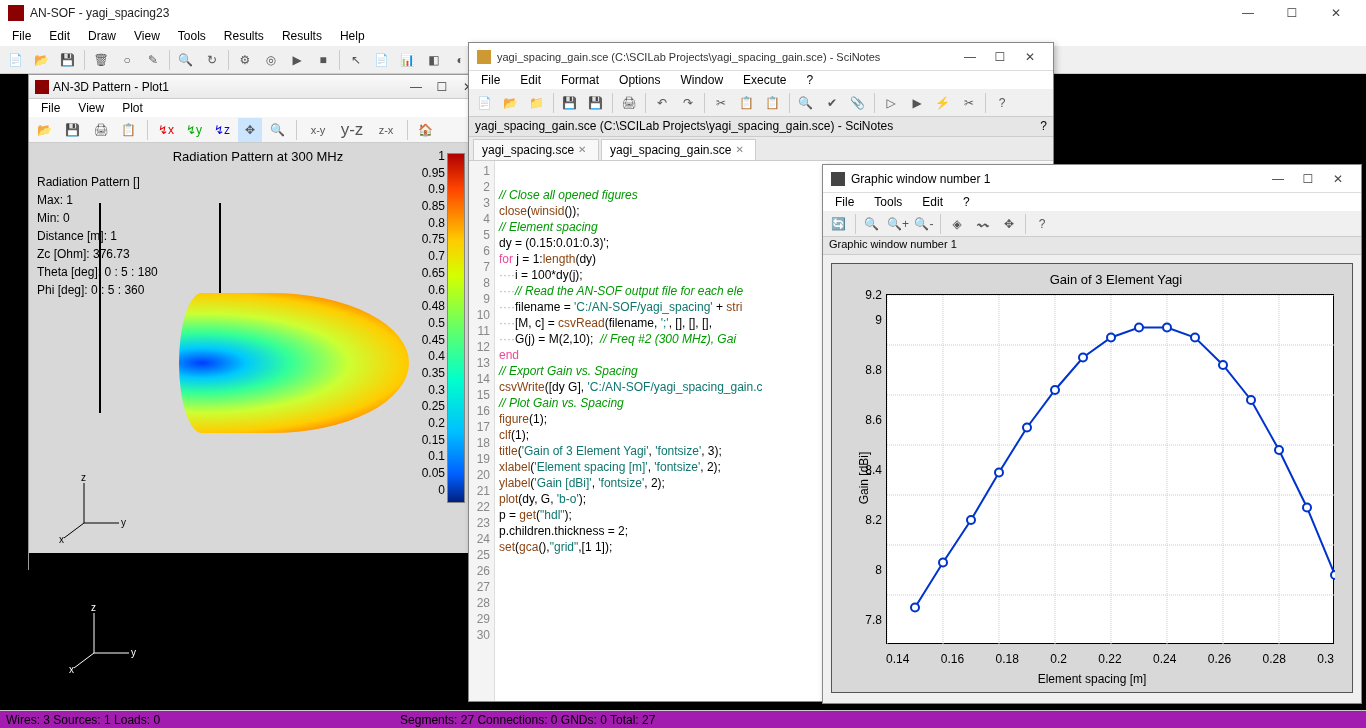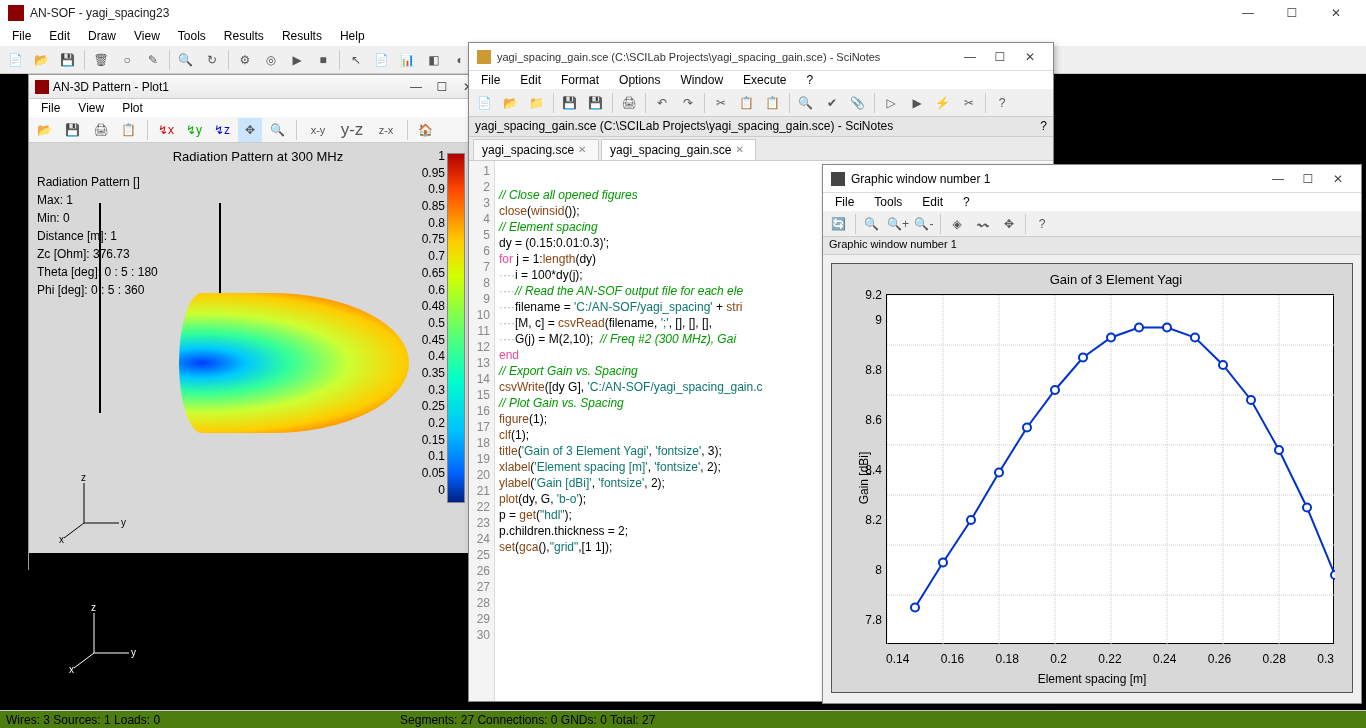--- a/index.html
+++ b/index.html
@@ -11,21 +11,21 @@
 .main-titlebar .icon { width: 16px; height: 16px; background: #8b0000; margin-right: 6px; }
 .main-title { flex: 1; color: #222; }
 .win-btns { display: flex; gap: 0; }
 .win-btn { width: 44px; height: 26px; display: flex; align-items: center; justify-content: center; color: #444; }
 .main-menubar { height: 20px; background: #fff; display: flex; align-items: center; padding: 0 4px; gap: 2px; }
 .menu-item { padding: 2px 8px; }
 .main-toolbar { height: 28px; background: #f0f0f0; border-bottom: 1px solid #ccc; display: flex; align-items: center; padding: 0 4px; gap: 2px; }
 .tb-btn { width: 24px; height: 24px; display: flex; align-items: center; justify-content: center; color: #555; }
 .tb-sep { width: 1px; height: 20px; background: #ccc; margin: 0 2px; }
 .workspace { position: absolute; left: 0; top: 74px; right: 0; bottom: 18px; background: #000; }
-.statusbar { position: absolute; left: 0; bottom: 0; width: 100%; height: 18px; background: #4d7c0f; border-top: 1px solid #ccc; display: flex; align-items: center; padding: 0 6px; gap: 40px; font-size: 11px; }
+.statusbar { position: absolute; left: 0; bottom: 0; width: 100%; height: 18px; background: #a21caf; border-top: 1px solid #ccc; display: flex; align-items: center; padding: 0 6px; gap: 40px; font-size: 11px; }
 
 
 .plot3d-window { position: absolute; left: 4px; top: 74px; width: 460px; height: 496px; background: #fff; border: 1px solid #999; margin-left: 24px; }
 .plot3d-titlebar { height: 24px; background: linear-gradient(#fafafa,#eaeaea); display: flex; align-items: center; padding: 0 6px; border-bottom: 1px solid #ccc; }
 .plot3d-titlebar .icon { width: 14px; height: 14px; background: #8b0000; margin-right: 4px; }
 .plot3d-menubar { height: 18px; background: #fff; display: flex; align-items: center; padding: 0 4px; gap: 2px; }
 .plot3d-toolbar { height: 26px; background: #f6f6f6; border-bottom: 1px solid #ccc; display: flex; align-items: center; padding: 0 4px; gap: 4px; }
 .plot3d-canvas { position: relative; width: 100%; height: 410px; background: #d8d8d8; }
 .plot3d-title { position: absolute; top: 6px; left: 0; right: 0; text-align: center; font-size: 13px; }
 .colorbar { position: absolute; right: 22px; top: 10px; width: 18px; height: 350px; background: linear-gradient(to bottom, #b00000 0%, #ff4500 10%, #ffcc00 25%, #d4ff00 35%, #66ff66 50%, #00ffcc 65%, #00bfff 80%, #0060ff 92%, #002080 100%); border: 1px solid #888; }

